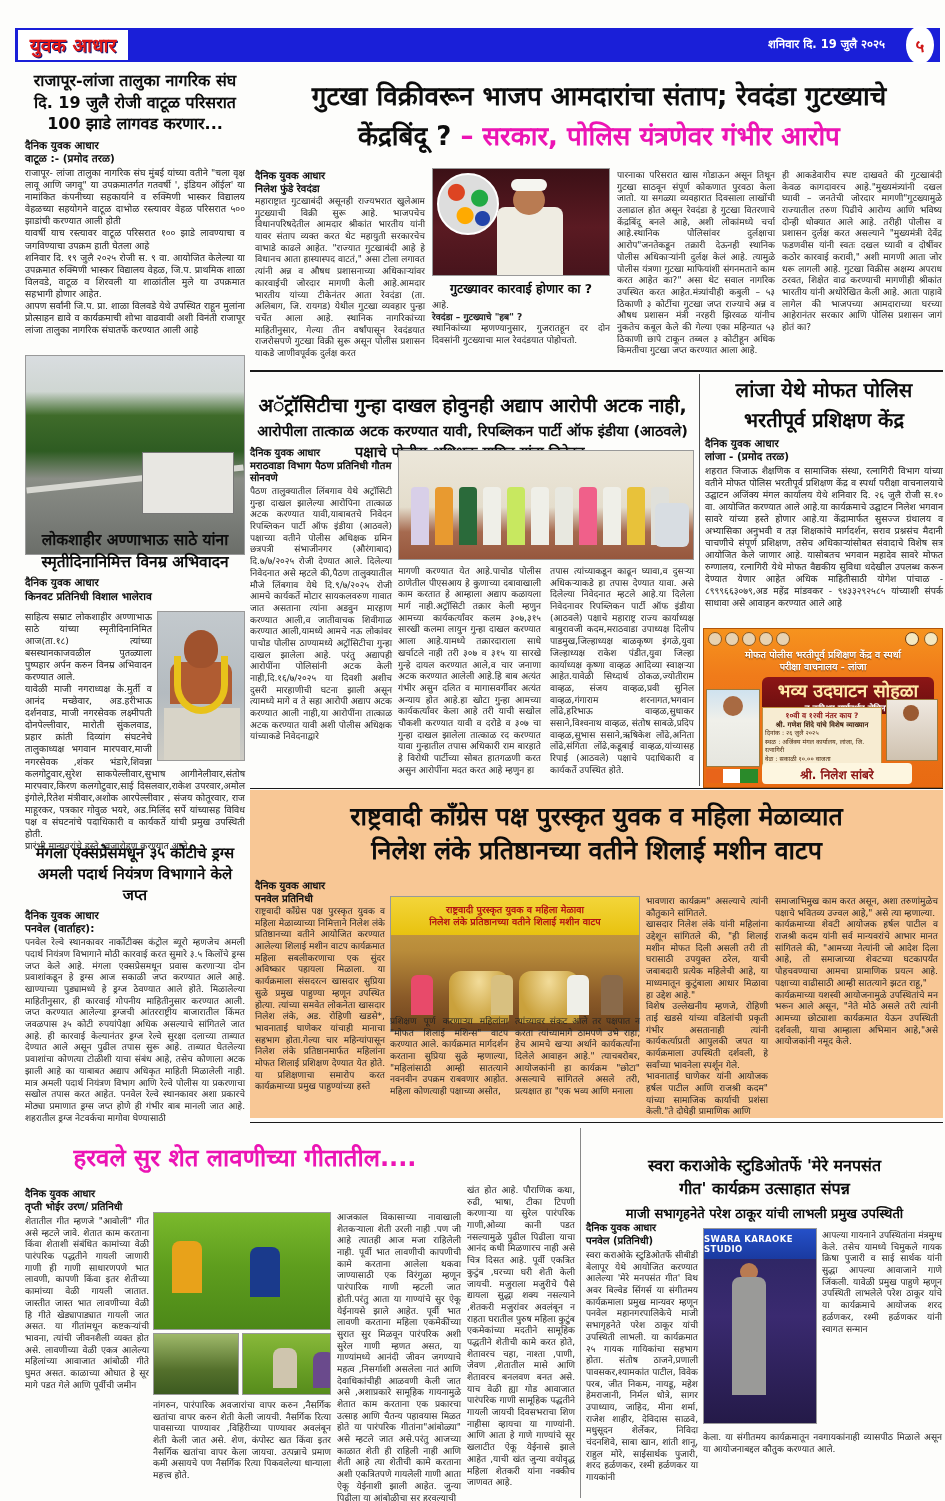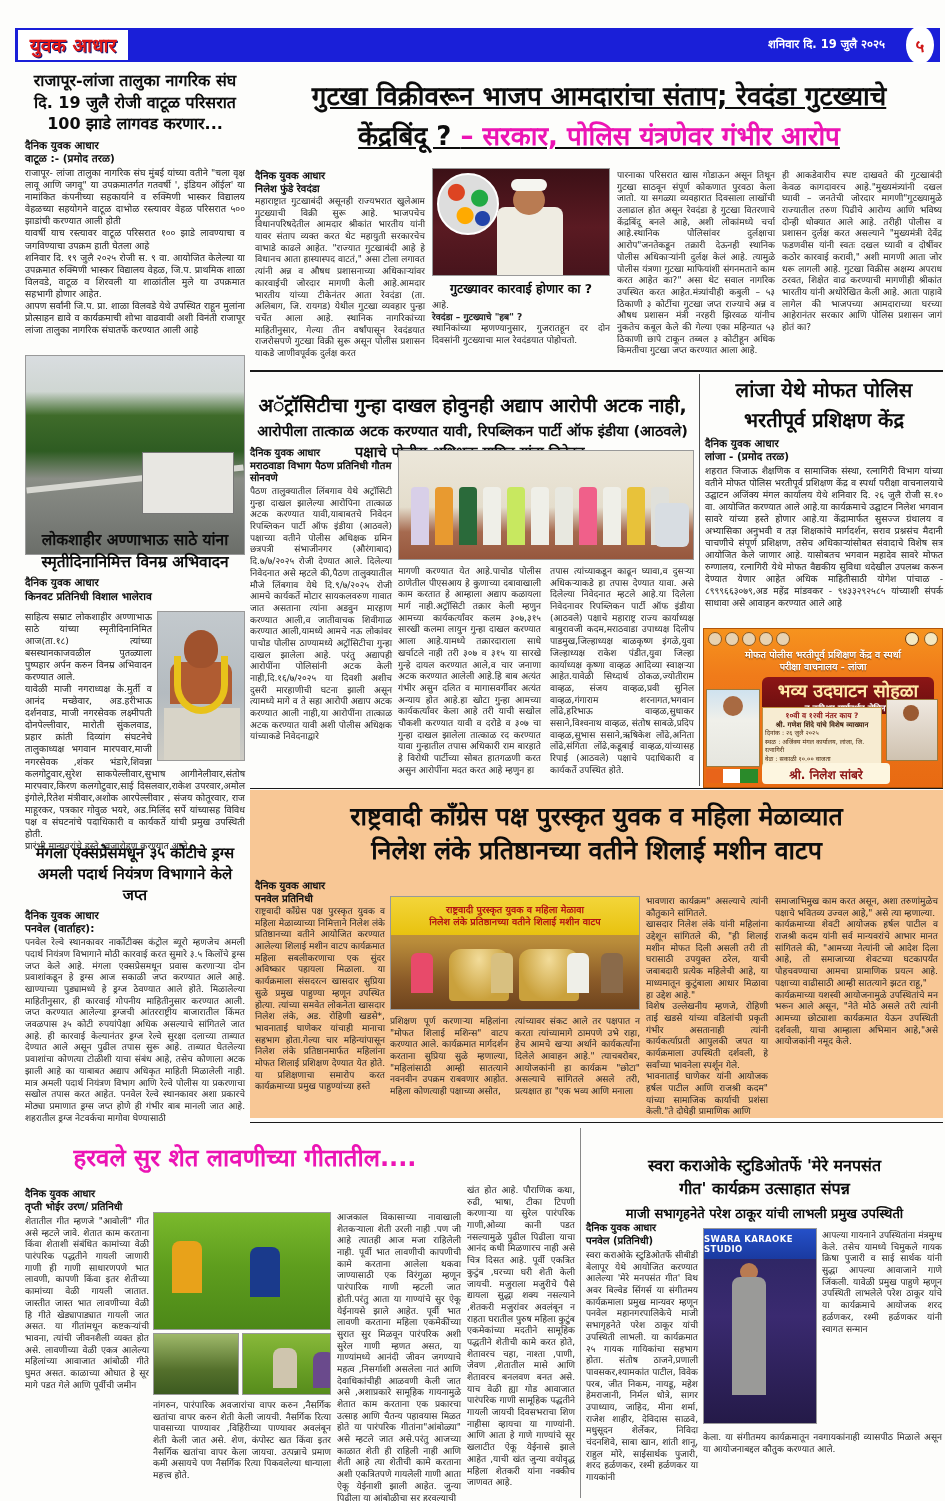--- a/index.html
+++ b/index.html
@@ -70,21 +70,21 @@
   #ad .ad-band .b1{color:#ffe9a8;font-size:18px;font-weight:bold;}
   #ad .ad-band .b2{color:#fff;font-size:8.5px;font-weight:bold;}
   #ad .ad-mid{position:absolute;left:58px;top:78px;width:120px;background:#f7ecd2;border:1px solid #c09040;padding:2px;text-align:center;}
   #ad .q{color:#8c1616;font-size:7.5px;font-weight:bold;}
   #ad .spk{color:#3a1a08;font-size:7px;font-weight:bold;}
   #ad .det{color:#4a2a10;font-size:6.3px;line-height:1.35;text-align:left;}
   #ad .man-left{position:absolute;left:2px;top:60px;width:54px;height:78px;background:linear-gradient(180deg,#cfe2ef 0%,#f0f0ea 40%,#e6e6df 100%);border:1px solid #9a7a40;}
   #ad .man-left .h{position:absolute;left:16px;top:6px;width:20px;height:20px;background:#a86a42;border-radius:50%;}
   #ad .man-right{position:absolute;right:4px;top:70px;width:52px;height:62px;background:linear-gradient(180deg,#efe8e0,#cfc2b0);border:1px solid #9a7a40;}
   #ad .man-right .h{position:absolute;left:16px;top:5px;width:16px;height:16px;background:#9a5a32;border-radius:50%;}
-  #ad .ad-name{position:absolute;left:58px;bottom:3px;width:128px;background:#fdf6e0;border-radius:4px;text-align:center;padding:1px 0;}
+  #ad .ad-name{position:absolute;left:58px;bottom:3px;width:150px;background:#fdf6e0;border-radius:4px;text-align:center;padding:1px 0;}
   #ad .ad-name span{color:#8c1616;font-size:12px;font-weight:bold;}
   #ad .flag{position:absolute;left:2px;bottom:4px;width:52px;height:14px;background:linear-gradient(90deg,#e8641a 33%,#fff 33% 66%,#2a8a2a 66%);}
   
   #peach{left:250px;top:790px;width:693px;height:328px;background:var(--peach-bg);}
   #peach .hl1{font-size:25px;}
   #peach .hl2{font-size:25px;}
 </style>
 </head>
 <body>
 
@@ -131,21 +131,21 @@
   </div>
 
   <div class="abs" style="left:25px;top:843px;width:220px;">
     <div class="hl" style="font-size:15px;line-height:1.4;">मंगला एक्सप्रेसमधून ३५ कोटीचे ड्रग्स अमली पदार्थ नियंत्रण विभागाने केले जप्त</div>
     <div class="byline" style="margin-top:3px;">दैनिक युवक आधार</div>
     <div class="byline">पनवेल (वार्ताहर):</div>
     <div class="body-txt" style="margin-top:2px;font-size:9px;">पनवेल रेल्वे स्थानकावर नार्कोटीक्स कंट्रोल ब्यूरो म्हणजेच अमली पदार्थ नियंत्रण विभागाने मोठी कारवाई करत सुमारे ३.५ किलोंचे ड्रग्स जप्त केले आहे. मंगला एक्सप्रेसमधून प्रवास करणाऱ्या दोन प्रवाशांकडून हे ड्रग्स आज सकाळी जप्त करण्यात आले आहे. खाण्याच्या पुड्यामध्ये हे ड्रग्ज ठेवण्यात आले होते. मिळालेल्या माहितीनुसार, ही कारवाई गोपनीय माहितीनुसार करण्यात आली. जप्त करण्यात आलेल्या ड्रग्जची आंतरराष्ट्रीय बाजारातील किंमत जवळपास ३५ कोटी रुपयांपेक्षा अधिक असल्याचे सांगितले जात आहे. ही कारवाई केल्यानंतर ड्रग्ज रेल्वे सुरक्षा दलाच्या ताब्यात देण्यात आले असून पुढील तपास सुरू आहे. ताब्यात घेतलेल्या प्रवाशांचा कोणत्या टोळीशी याचा संबंध आहे, तसेच कोणाला अटक झाली आहे का याबाबत अद्याप अधिकृत माहिती मिळालेली नाही. मात्र अमली पदार्थ नियंत्रण विभाग आणि रेल्वे पोलीस या प्रकरणाचा सखोल तपास करत आहेत. पनवेल रेल्वे स्थानकावर अशा प्रकारचे मोठ्या प्रमाणात ड्रग्स जप्त होणे ही गंभीर बाब मानली जात आहे. शहरातील ड्रग्ज नेटवर्कचा मागोवा घेण्यासाठी</div>
   </div>
 
   <div class="abs" style="left:255px;top:76px;width:688px;">
-    <div class="hl" style="font-size:26px;line-height:1.55;text-decoration:underline;">
+    <div class="hl" style="font-size:26px;line-height:1.55;">
       <span>गुटखा विक्रीवरून भाजप आमदारांचा संताप; रेवदंडा गुटख्याचे</span><br>
       <span>केंद्रबिंदू ? </span><span class="pink">– सरकार, पोलिस यंत्रणेवर गंभीर आरोप</span>
     </div>
   </div>
   <div class="abs byline" style="left:255px;top:170px;width:170px;font-size:10px;">
     <div>दैनिक युवक आधार</div>
     <div>निलेश फुंडे रेवदंडा</div>
   </div>
   <div class="abs body-txt" style="left:255px;top:196px;width:170px;height:176px;font-size:9px;">महाराष्ट्रात गुटखाबंदी असूनही राज्यभरात खुलेआम गुटख्याची विक्री सुरू आहे. भाजपचेच विधानपरिषदेतील आमदार श्रीकांत भारतीय यांनी यावर संताप व्यक्त करत थेट महायुती सरकारचेच वाभाडे काढले आहेत. "राज्यात गुटखाबंदी आहे हे विधानच आता हास्यास्पद वाटतं," असा टोला लगावत त्यांनी अन्न व औषध प्रशासनाच्या अधिकाऱ्यांवर कारवाईची जोरदार मागणी केली आहे.आमदार भारतीय यांच्या टीकेनंतर आता रेवदंडा (ता. अलिबाग, जि. रायगड) येथील गुटखा व्यवहार पुन्हा चर्चेत आला आहे. स्थानिक नागरिकांच्या माहितीनुसार, गेल्या तीन वर्षांपासून रेवदंडयात राजरोसपणे गुटखा विक्री सुरू असून पोलीस प्रशासन याकडे जाणीवपूर्वक दुर्लक्ष करत</div>
   <div class="photo ph-assembly" style="left:432px;top:168px;width:178px;height:108px;">
@@ -238,21 +238,21 @@
 
   <div class="abs" id="peach">
     <div class="hl hl1" style="margin-top:8px;">राष्ट्रवादी काँग्रेस पक्ष पुरस्कृत युवक व महिला मेळाव्यात</div>
     <div class="hl hl2">निलेश लंके प्रतिष्ठानच्या वतीने  शिलाई मशीन वाटप</div>
   </div>
   <div class="abs byline" style="left:255px;top:880px;width:133px;font-size:10px;">
     <div>दैनिक युवक आधार</div>
     <div>पनवेल प्रतिनिधी</div>
   </div>
   <div class="abs body-txt" style="left:255px;top:906px;width:130px;height:206px;font-size:9px;">राष्ट्रवादी काँग्रेस पक्ष पुरस्कृत युवक व महिला मेळाव्याच्या निमित्ताने निलेश लंके प्रतिष्ठानच्या वतीने आयोजित करण्यात आलेल्या शिलाई मशीन वाटप कार्यक्रमात महिला सबलीकरणाचा एक सुंदर अविष्कार पहायला मिळाला. या कार्यक्रमाला संसदरत्न खासदार सुप्रिया सुळे प्रमुख पाहुण्या म्हणून उपस्थित होत्या. त्यांच्या समवेत लोकनेता खासदार निलेश लंके, अड. रोहिणी खडसे*, भावनाताई घाणेकर यांचाही मानाचा सहभाग होता.गेल्या चार महिन्यांपासून निलेश लंके प्रतिष्ठानमार्फत महिलांना मोफत शिलाई प्रशिक्षण देण्यात येत होते. या प्रशिक्षणाचा समारोप करत कार्यक्रमाच्या प्रमुख पाहुण्यांच्या हस्ते</div>
-  <div class="photo ph-event" style="left:390px;top:896px;width:250px;height:114px;">
+  <div class="photo ph-event" style="left:390px;top:896px;width:250px;height:136px;">
     <div class="banner">
       <div>राष्ट्रवादी पुरस्कृत युवक व महिला मेळावा</div>
       <div>निलेश लंके प्रतिष्ठानच्या वतीने शिलाई मशीन वाटप</div>
     </div>
     <div class="sofa" style="left:58px;"></div>
     <div class="sofa" style="left:128px;"></div>
     <div class="pp" style="left:20px;background:#e84a6a;"></div>
     <div class="pp" style="left:100px;background:#d8c080;"></div>
     <div class="pp" style="left:176px;background:#efefe8;"></div>
     <div class="pp" style="left:210px;background:#8a6a4a;"></div>

